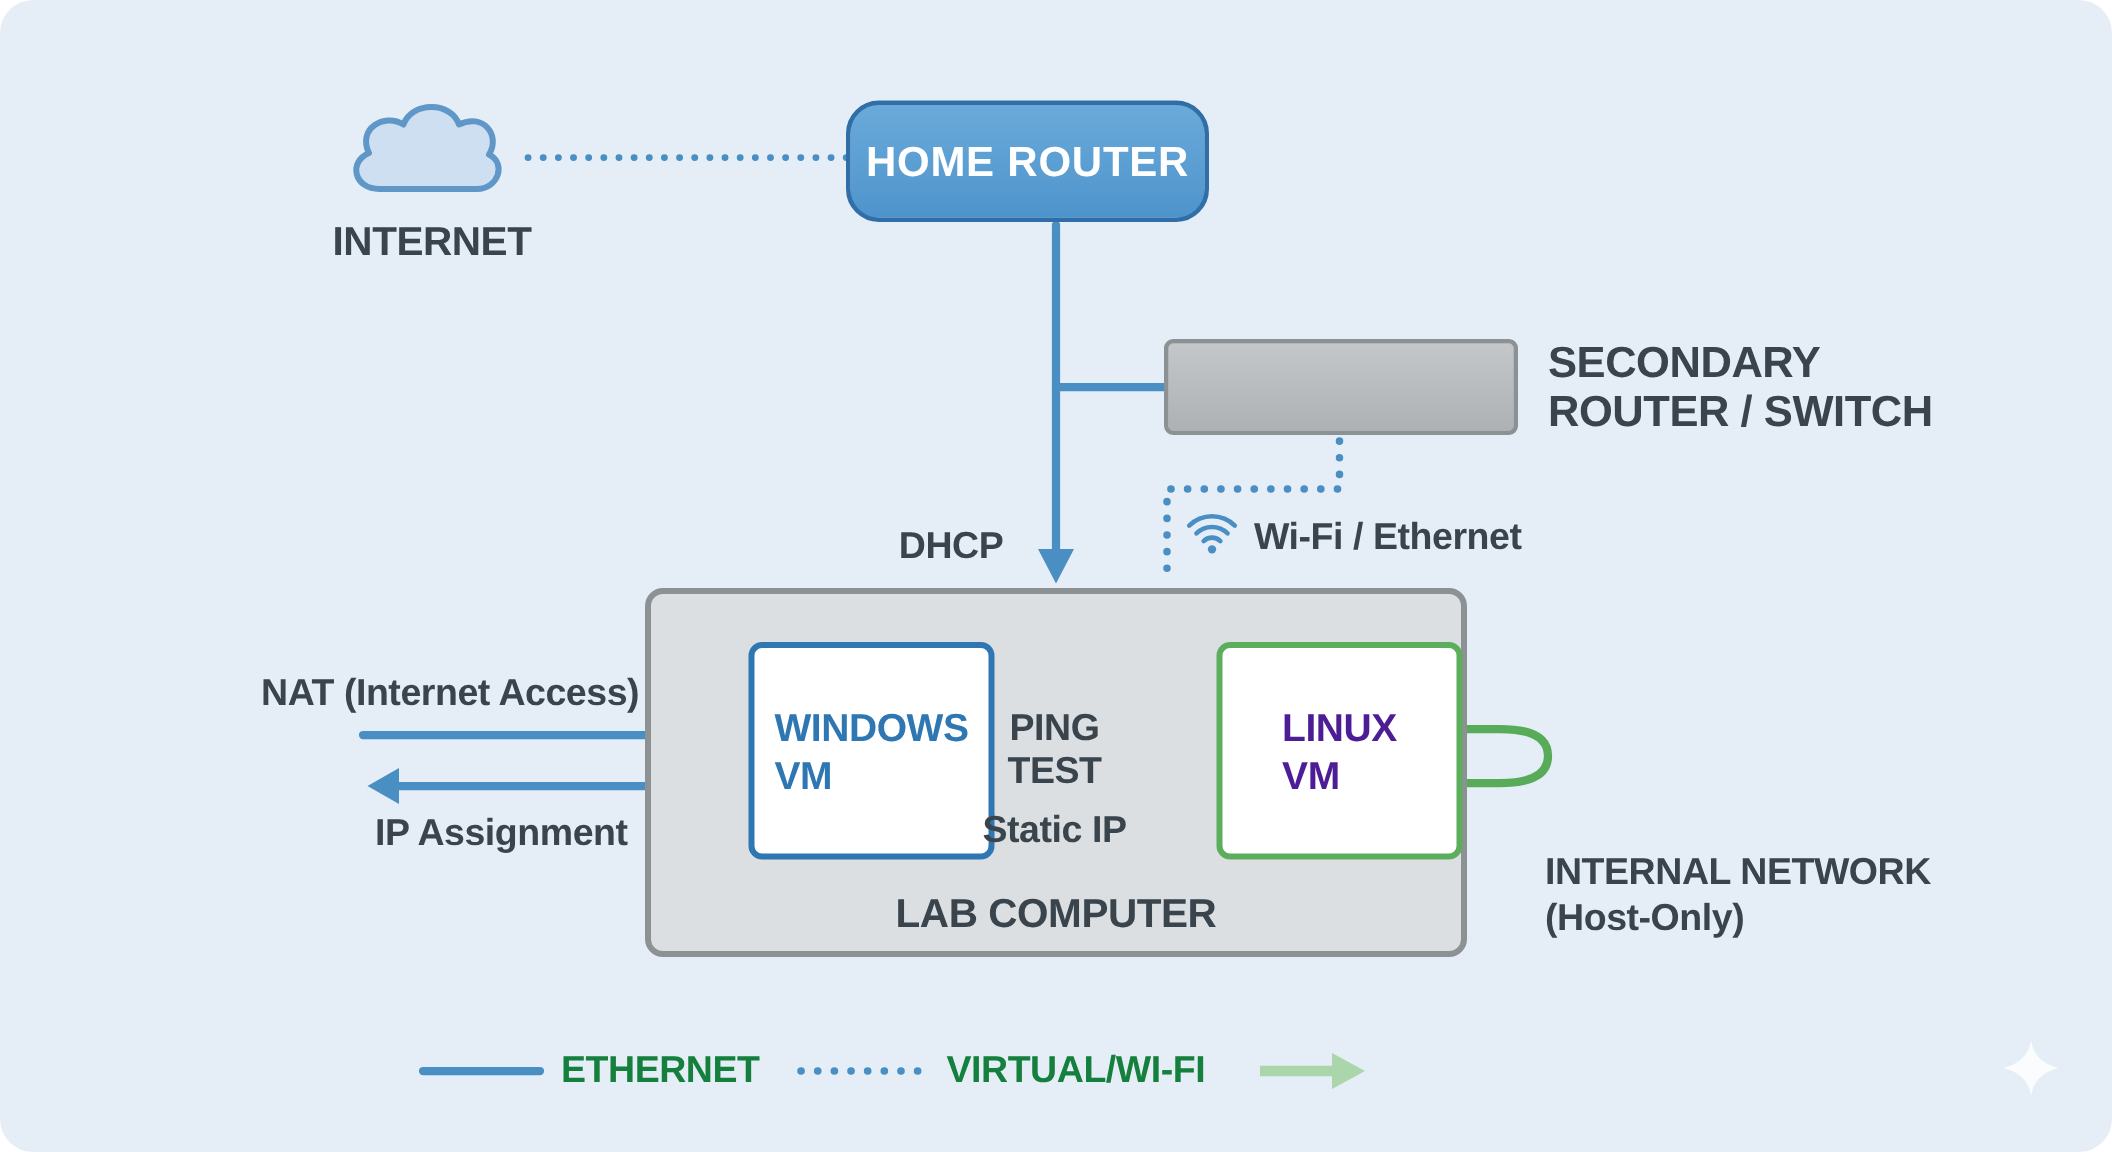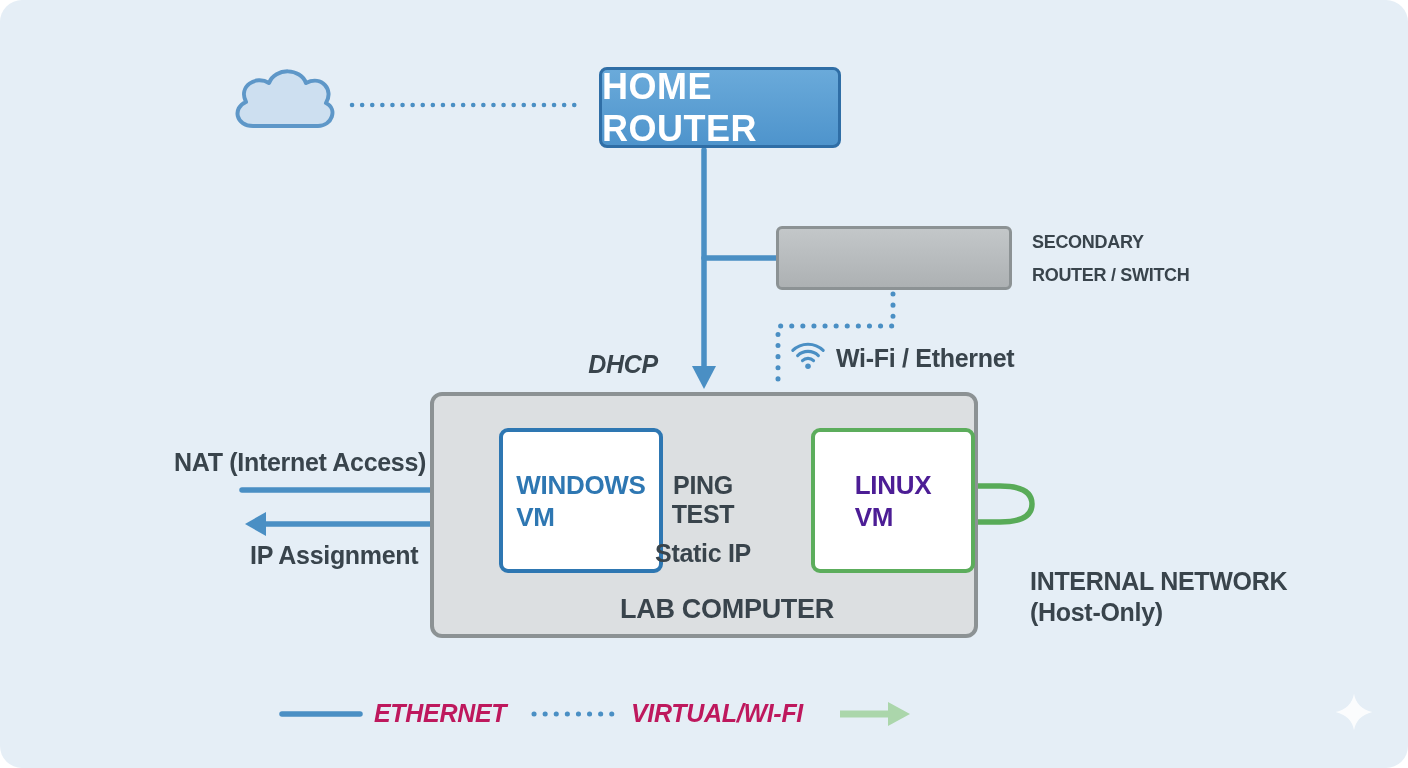--- a/index.html
+++ b/index.html
@@ -17,45 +17,45 @@
   .solid-green{stroke:#58ab58;stroke-width:5.5;fill:none;stroke-linecap:round;}
   .fill-green{fill:#58ab58;stroke:none;}
   .solid-ping{stroke:#abd6ab;stroke-width:7;fill:none;}
   .fill-ping{fill:#abd6ab;stroke:none;}
 
   .abs{position:absolute;}
   .node-title{color:#39444c;font-weight:700;letter-spacing:-0.3px;}
   .edge-label{color:#39444c;font-weight:600;font-size:25px;letter-spacing:-0.3px;white-space:pre-line;}
 
   .internet-label{left:188px;top:146px;width:200px;text-align:center;font-size:27px;}
-  .home-router{left:599px;top:67px;width:242px;height:81px;border-radius:8px;
+  .home-router{left:564px;top:67px;width:242px;height:81px;border-radius:22px;
                background:linear-gradient(#6aaada,#4e94cc);border:3px solid #2f6ea6;
                display:flex;align-items:center;justify-content:center;
-               color:#ffffff;font-weight:700;font-size:36px;letter-spacing:0.5px;box-sizing:border-box;}
+               color:#ffffff;font-weight:700;font-size:28px;letter-spacing:0.5px;box-sizing:border-box;}
   .secondary-box{left:776px;top:226px;width:236px;height:64px;border-radius:6px;
                  background:linear-gradient(#c3c7c9,#adb1b3);border:3px solid #8c9294;box-sizing:border-box;}
-  .secondary-label{left:1032px;top:226px;width:280px;font-size:18px;line-height:33px;white-space:pre-line;}
+  .secondary-label{left:1032px;top:226px;width:280px;font-size:29px;line-height:33px;white-space:pre-line;}
   .lab-box{left:430px;top:392px;width:548px;height:246px;border-radius:12px;
            background:#dcdfe1;border:4px solid #8c9294;box-sizing:border-box;}
   .vm-box{width:164px;height:145px;border-radius:9px;background:#ffffff;box-sizing:border-box;
           display:flex;align-items:center;justify-content:center;text-align:left;
           font-weight:700;font-size:26px;line-height:32px;white-space:pre-line;letter-spacing:-0.3px;margin-left:33px;}
   .windows-vm{left:466px;top:428px;border:4px solid #2e77b2;color:#2e77b2;}
   .linux-vm{left:778px;top:428px;border:4px solid #5cad5c;color:#4c1d95;}
-  .lab-label{left:430px;top:594px;width:548px;text-align:center;font-size:27px;padding-left:23px;}
+  .lab-label{left:430px;top:594px;width:548px;text-align:center;font-size:27px;}
 
-  .dhcp-label{left:546px;top:350px;width:112px;text-align:right;font-style:italic;}
+  .dhcp-label{left:578px;top:350px;width:112px;text-align:center;}
   .wifi-label{left:836px;top:344px;}
   .nat-label{left:174px;top:448px;}
   .ip-label{left:250px;top:541px;}
   .ping-label{left:643px;top:443px;width:120px;text-align:center;margin-top:28px;}
   .static-label{left:643px;top:539px;width:120px;text-align:center;}
   .internal-label{left:1030px;top:533px;width:280px;line-height:31px;margin-top:33px;}
 
-  .legend-text{color:#be185d;font-weight:600;font-size:25px;letter-spacing:-0.3px;font-style:italic;}
+  .legend-text{color:#15803d;font-weight:600;font-size:25px;letter-spacing:-0.3px;}
   .legend-ethernet{left:374px;top:699px;}
   .legend-virtual{left:631px;top:699px;}
   .legend-ping{left:927px;top:699px;}
 
   .cloud-svg{left:228px;top:60px;}
   .wifi-svg{left:789px;top:341px;}
   .sparkle-svg{left:1334px;top:692px;opacity:0.85;}
 </style>
 </head>
 <body>
@@ -105,20 +105,21 @@
     </g>
     <g>
       <path class="solid-ping" d="M840 714 H 888"></path>
       <polygon class="fill-ping" points="888,702 888,726 910,714"></polygon>
     </g>
   </svg>
 
   <svg class="abs cloud-svg" width="122" height="86" viewBox="0 0 122 86">
     <path d="M 25 66 C 8 66 4 48 18 42 C 10 26 28 15 41 23 C 47 7 73 8 78 23 C 94 15 106 30 98 43 C 110 49 104 66 90 66 Z" fill="#cddff0" stroke="#5e97c8" stroke-width="4" stroke-linejoin="round"></path>
   </svg>
+  <div class="abs node-title internet-label">INTERNET</div>
 
   <div class="abs home-router">HOME ROUTER</div>
 
   <div class="abs secondary-box"></div>
   <div class="abs node-title secondary-label">SECONDARY
 ROUTER / SWITCH</div>
 
   <div class="abs lab-box"></div>
   <div class="abs vm-box windows-vm">WINDOWS
 VM</div>

